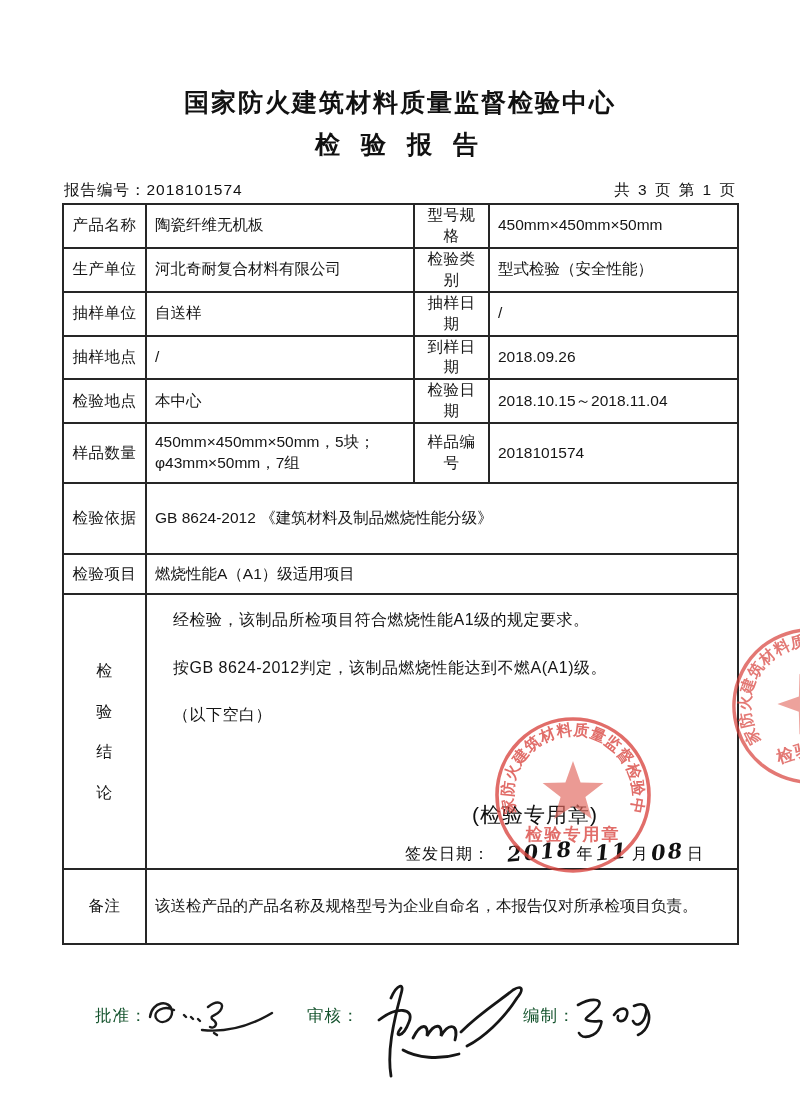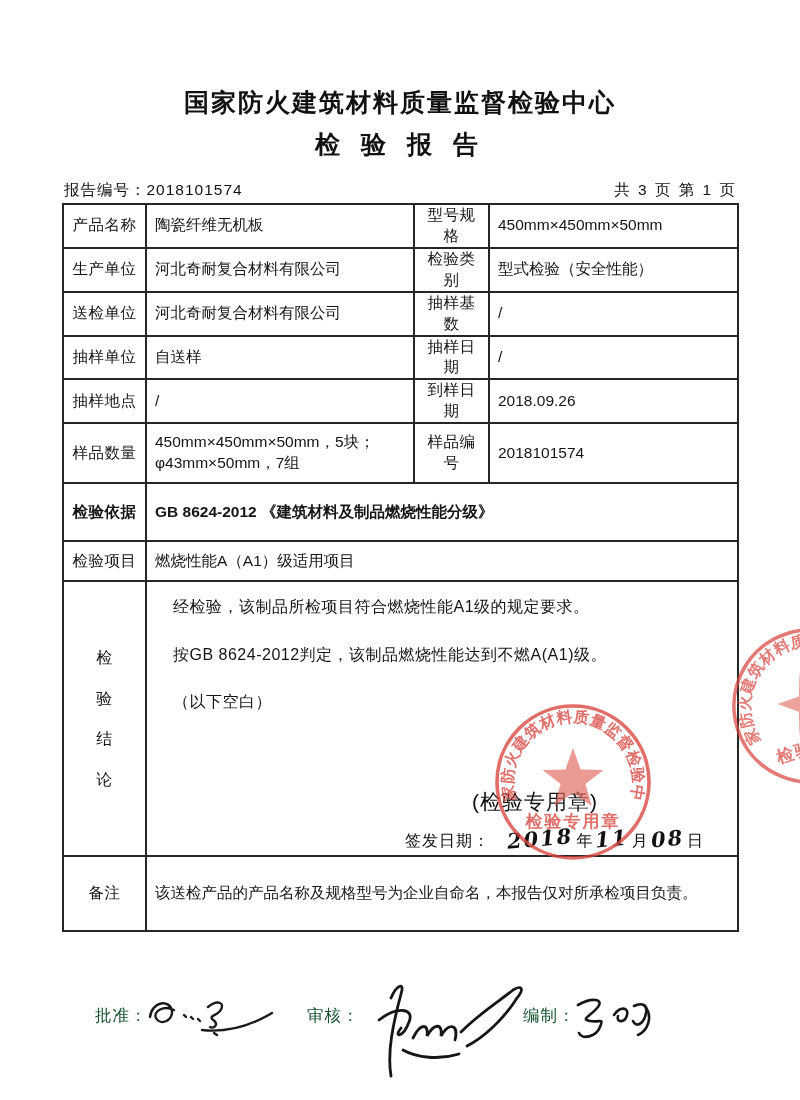--- a/index.html
+++ b/index.html
@@ -15,21 +15,21 @@
   .meta-left{position:absolute;left:0;top:0;letter-spacing:1px;}
   .meta-right{position:absolute;right:0;top:0;letter-spacing:2px;margin-left:36px;}
 
   table.rpt{position:absolute;left:62px;top:203px;width:675px;border-collapse:collapse;table-layout:fixed;}
   table.rpt td{border:2px solid #262626;padding:0 8px;font-size:15.5px;color:#151515;
                overflow:visible;line-height:1.35;}
   td.lab{text-align:center;padding:0 4px;letter-spacing:0.5px;}
   td.val{text-align:left;}
   tr.r1{height:40px;} tr.r2{height:43px;} tr.r3{height:43px;} tr.r4{height:34px;}
   tr.r5{height:40px;} tr.r6{height:38px;} tr.r7{height:38px;} tr.r8{height:60px;}
-  tr.r9{height:58px;font-weight:bold;} tr.r10{height:40px;} tr.r11{height:275px;} tr.r12{height:75px;}
+  tr.r9{height:71px;} tr.r10{height:40px;} tr.r11{height:275px;} tr.r12{height:75px;}
 
   td.concl-lab{vertical-align:middle;}
   .vstack{display:flex;flex-direction:column;align-items:center;gap:19px;font-size:16px;}
   td.concl-cell{position:relative;vertical-align:top;padding:0;}
   td.concl-cell p{margin:0 0 26px 18px;padding:0;font-size:16px;letter-spacing:0.5px;}
   td.concl-cell .p-first{margin-top:14px;}
 
   .seal-note{position:absolute;left:325px;top:206px;font-size:21px;color:#111;letter-spacing:1px;}
   .sign-line{position:absolute;left:258px;top:243px;display:flex;align-items:baseline;font-size:16px;color:#111;}
   .sign-line .gap1{margin-right:14px;letter-spacing:1px;}
@@ -69,37 +69,37 @@
       <td class="val">陶瓷纤维无机板</td>
       <td class="lab">型号规格</td>
       <td class="val">450mm×450mm×50mm</td>
     </tr>
     <tr class="r3">
       <td class="lab">生产单位</td>
       <td class="val">河北奇耐复合材料有限公司</td>
       <td class="lab">检验类别</td>
       <td class="val">型式检验（安全性能）</td>
     </tr>
-    <tr class="r4">
-      <td class="lab">送检单位</td>
-      <td class="val">河北奇耐复合材料有限公司</td>
-      <td class="lab">抽样基数</td>
-      <td class="val">/</td>
-    </tr>
     <tr class="r5">
       <td class="lab">抽样单位</td>
       <td class="val">自送样</td>
       <td class="lab">抽样日期</td>
       <td class="val">/</td>
     </tr>
     <tr class="r6">
       <td class="lab">抽样地点</td>
       <td class="val">/</td>
       <td class="lab">到样日期</td>
       <td class="val">2018.09.26</td>
+    </tr>
+    <tr class="r7">
+      <td class="lab">检验地点</td>
+      <td class="val">本中心</td>
+      <td class="lab">检验日期</td>
+      <td class="val">2018.10.15～2018.11.04</td>
     </tr>
     <tr class="r8">
       <td class="lab">样品数量</td>
       <td class="val">450mm×450mm×50mm，5块；φ43mm×50mm，7组</td>
       <td class="lab">样品编号</td>
       <td class="val">2018101574</td>
     </tr>
     <tr class="r9">
       <td class="lab">检验依据</td>
       <td class="val" colspan="3">GB 8624-2012 《建筑材料及制品燃烧性能分级》</td>

